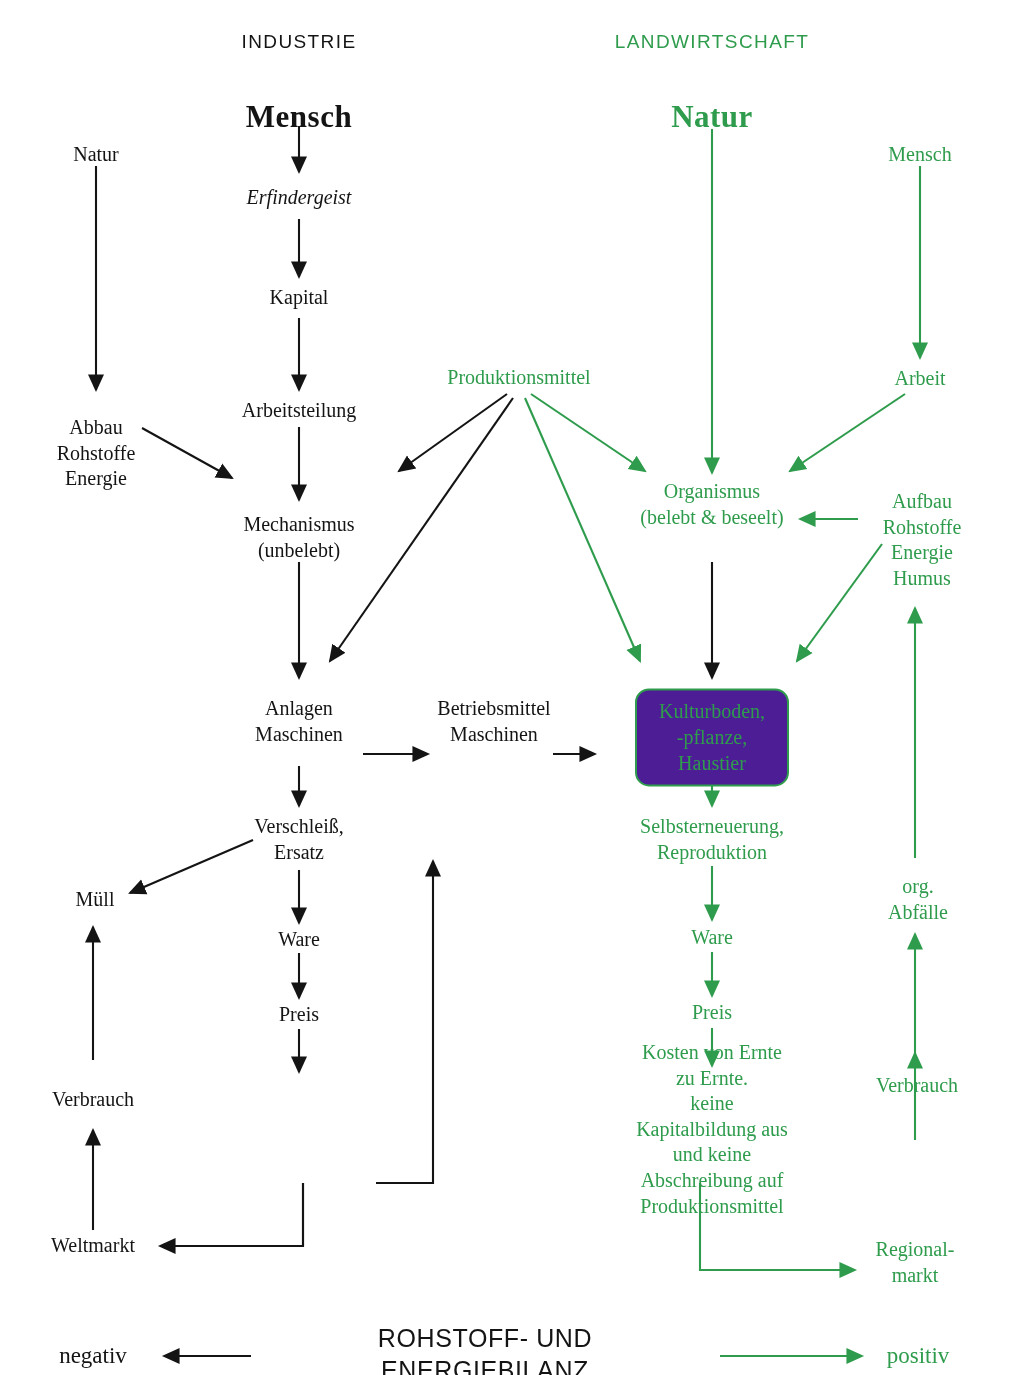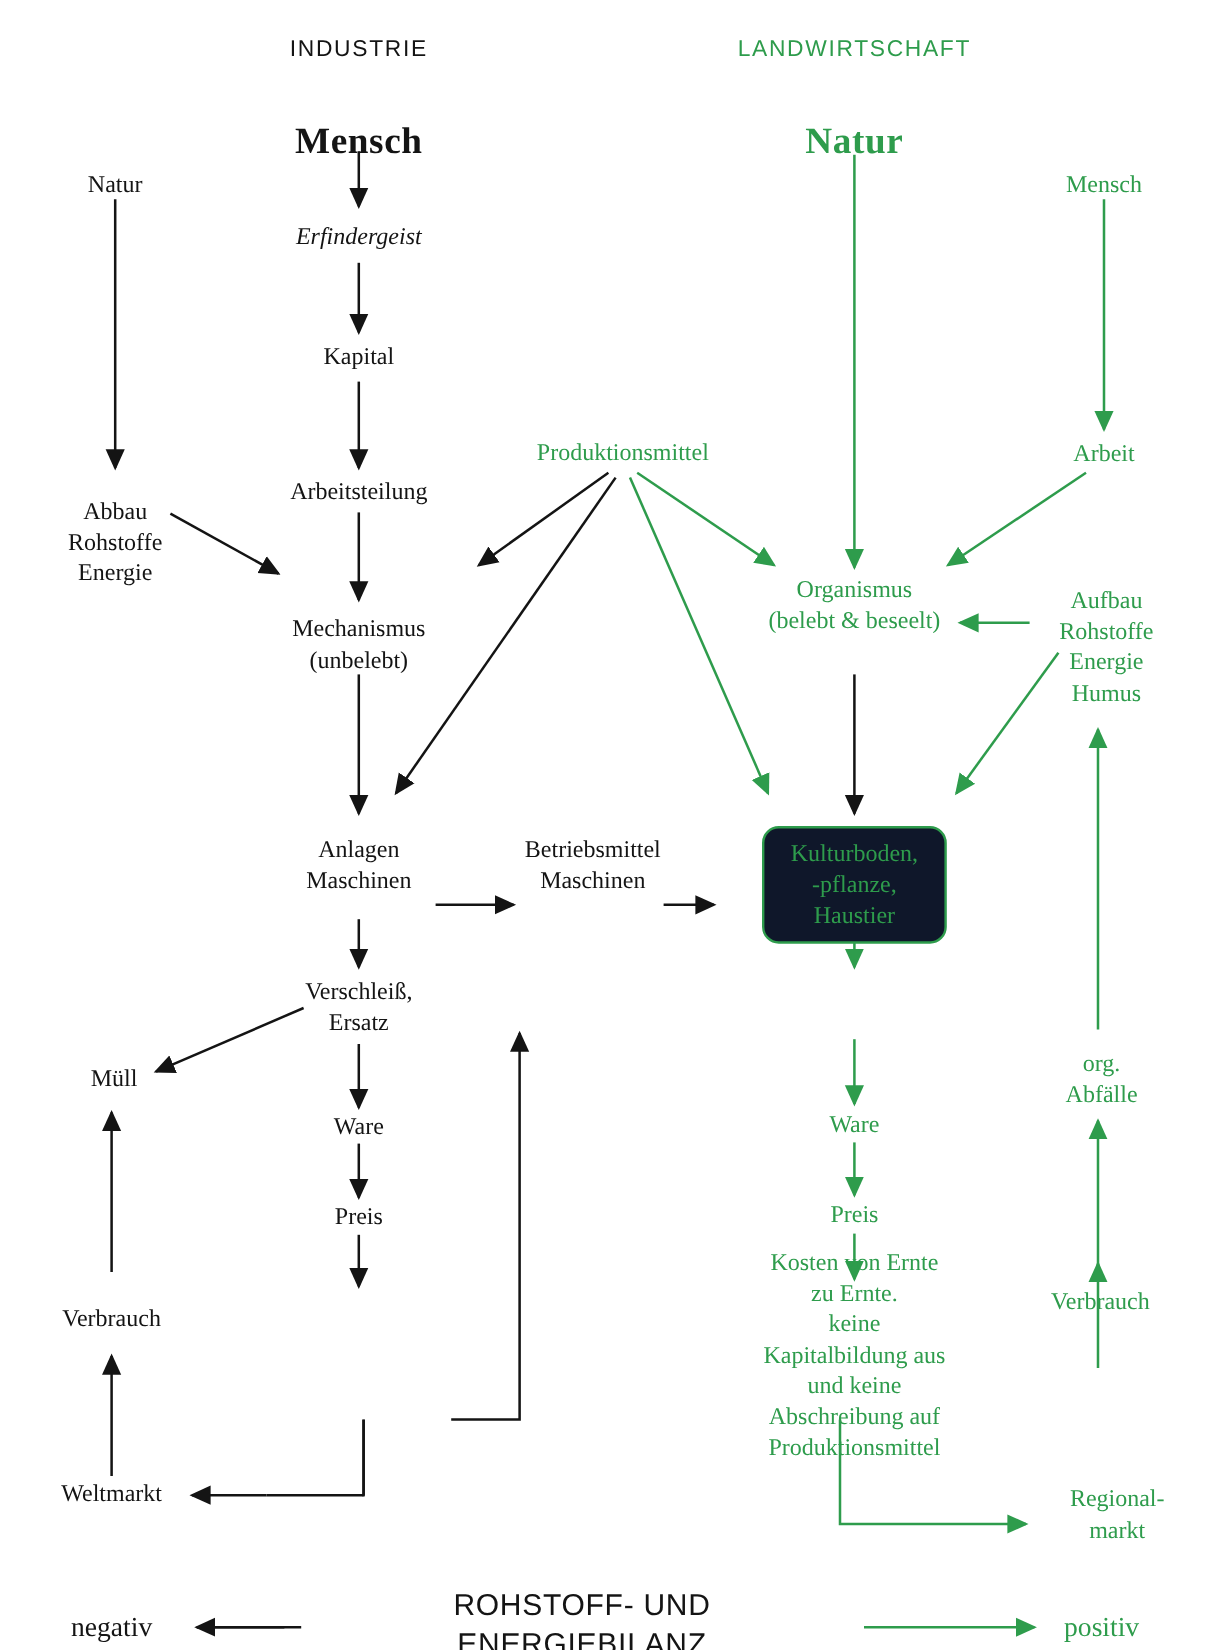--- a/index.html
+++ b/index.html
@@ -37,21 +37,21 @@
     letter-spacing:.6px;
   }
   .footer-side{font-size:23px;}
   .boxed{
     border:2.5px solid #2e9c4c;
     border-radius:14px;
     padding:8px 16px;
     color:#2e9c4c;
     font-size:20px;
     line-height:1.3;
-    background:#0f172a;
+    background:#4c1d95;
   }
 </style>
 </head>
 <body>
 
 <div id="stage">
 
   <svg id="wires" viewBox="0 0 1011 1375">
     <defs>
       <marker id="ahB" markerWidth="9" markerHeight="9" refX="7.4" refY="4.5" orient="auto" markerUnits="strokeWidth">
@@ -150,39 +150,41 @@
   <div class="node lbl" style="left:494px;top:722px;">Betriebsmittel
 Maschinen</div>
 
   <div class="node" style="left:712px;top:737px;">
     <div class="boxed">Kulturboden,
 -pflanze, Haustier</div>
   </div>
 
   <div class="node lbl" style="left:299px;top:840px;">Verschleiß,
 Ersatz</div>
+  <div class="node lbl green" style="left:712px;top:840px;">Selbsterneuerung,
+Reproduktion</div>
 
   <div class="node lbl" style="left:95px;top:900px;">Müll</div>
   <div class="node lbl green" style="left:918px;top:900px;">org. Abfälle</div>
 
   <div class="node lbl" style="left:299px;top:940px;">Ware</div>
   <div class="node lbl green" style="left:712px;top:938px;">Ware</div>
 
   <div class="node lbl" style="left:299px;top:1015px;">Preis</div>
   <div class="node lbl green" style="left:712px;top:1013px;">Preis</div>
 
   <div class="node lbl green" style="left:712px;top:1130px;">Kosten von Ernte zu Ernte.
 keine Kapitalbildung aus
 und keine Abschreibung auf
 Produktionsmittel</div>
 
   <div class="node lbl" style="left:93px;top:1100px;">Verbrauch</div>
   <div class="node lbl green" style="left:917px;top:1086px;">Verbrauch</div>
 
   <div class="node lbl" style="left:93px;top:1246px;">Weltmarkt</div>
-  <div class="node lbl green" style="left:915px;top:1263px;margin-left:16px;">Regional-
+  <div class="node lbl green" style="left:915px;top:1263px;">Regional-
 markt</div>
 
   <div class="node footer-side" style="left:93px;top:1356px;">negativ</div>
   <div class="node footer-title" style="left:485px;top:1354px;">ROHSTOFF- UND ENERGIEBILANZ</div>
   <div class="node footer-side green" style="left:918px;top:1356px;">positiv</div>
 
 </div>
 
 </body></html>

